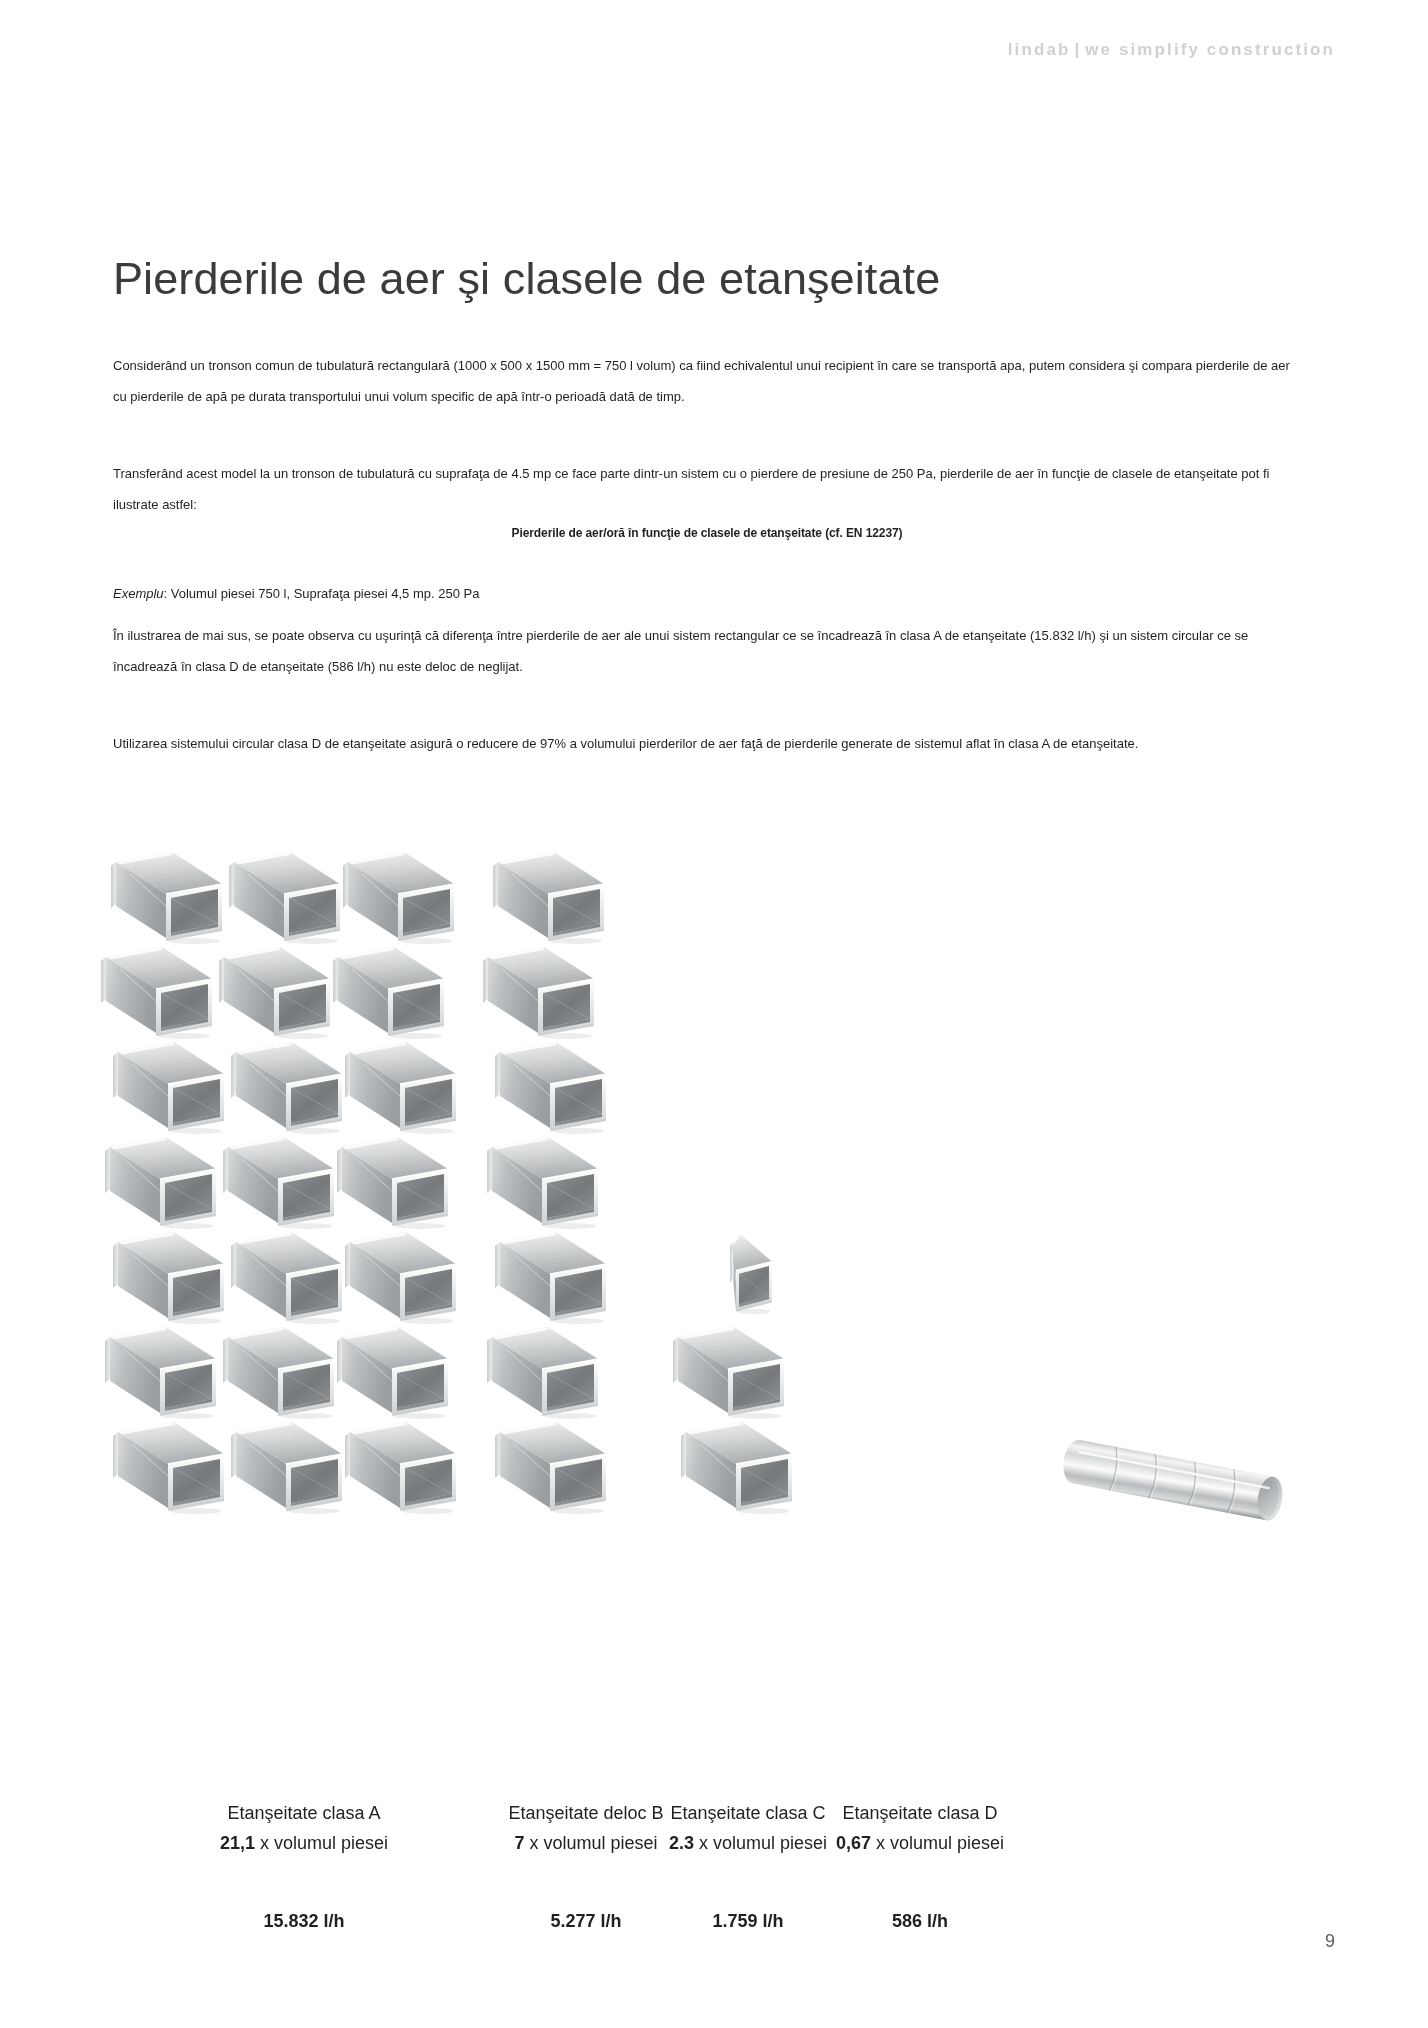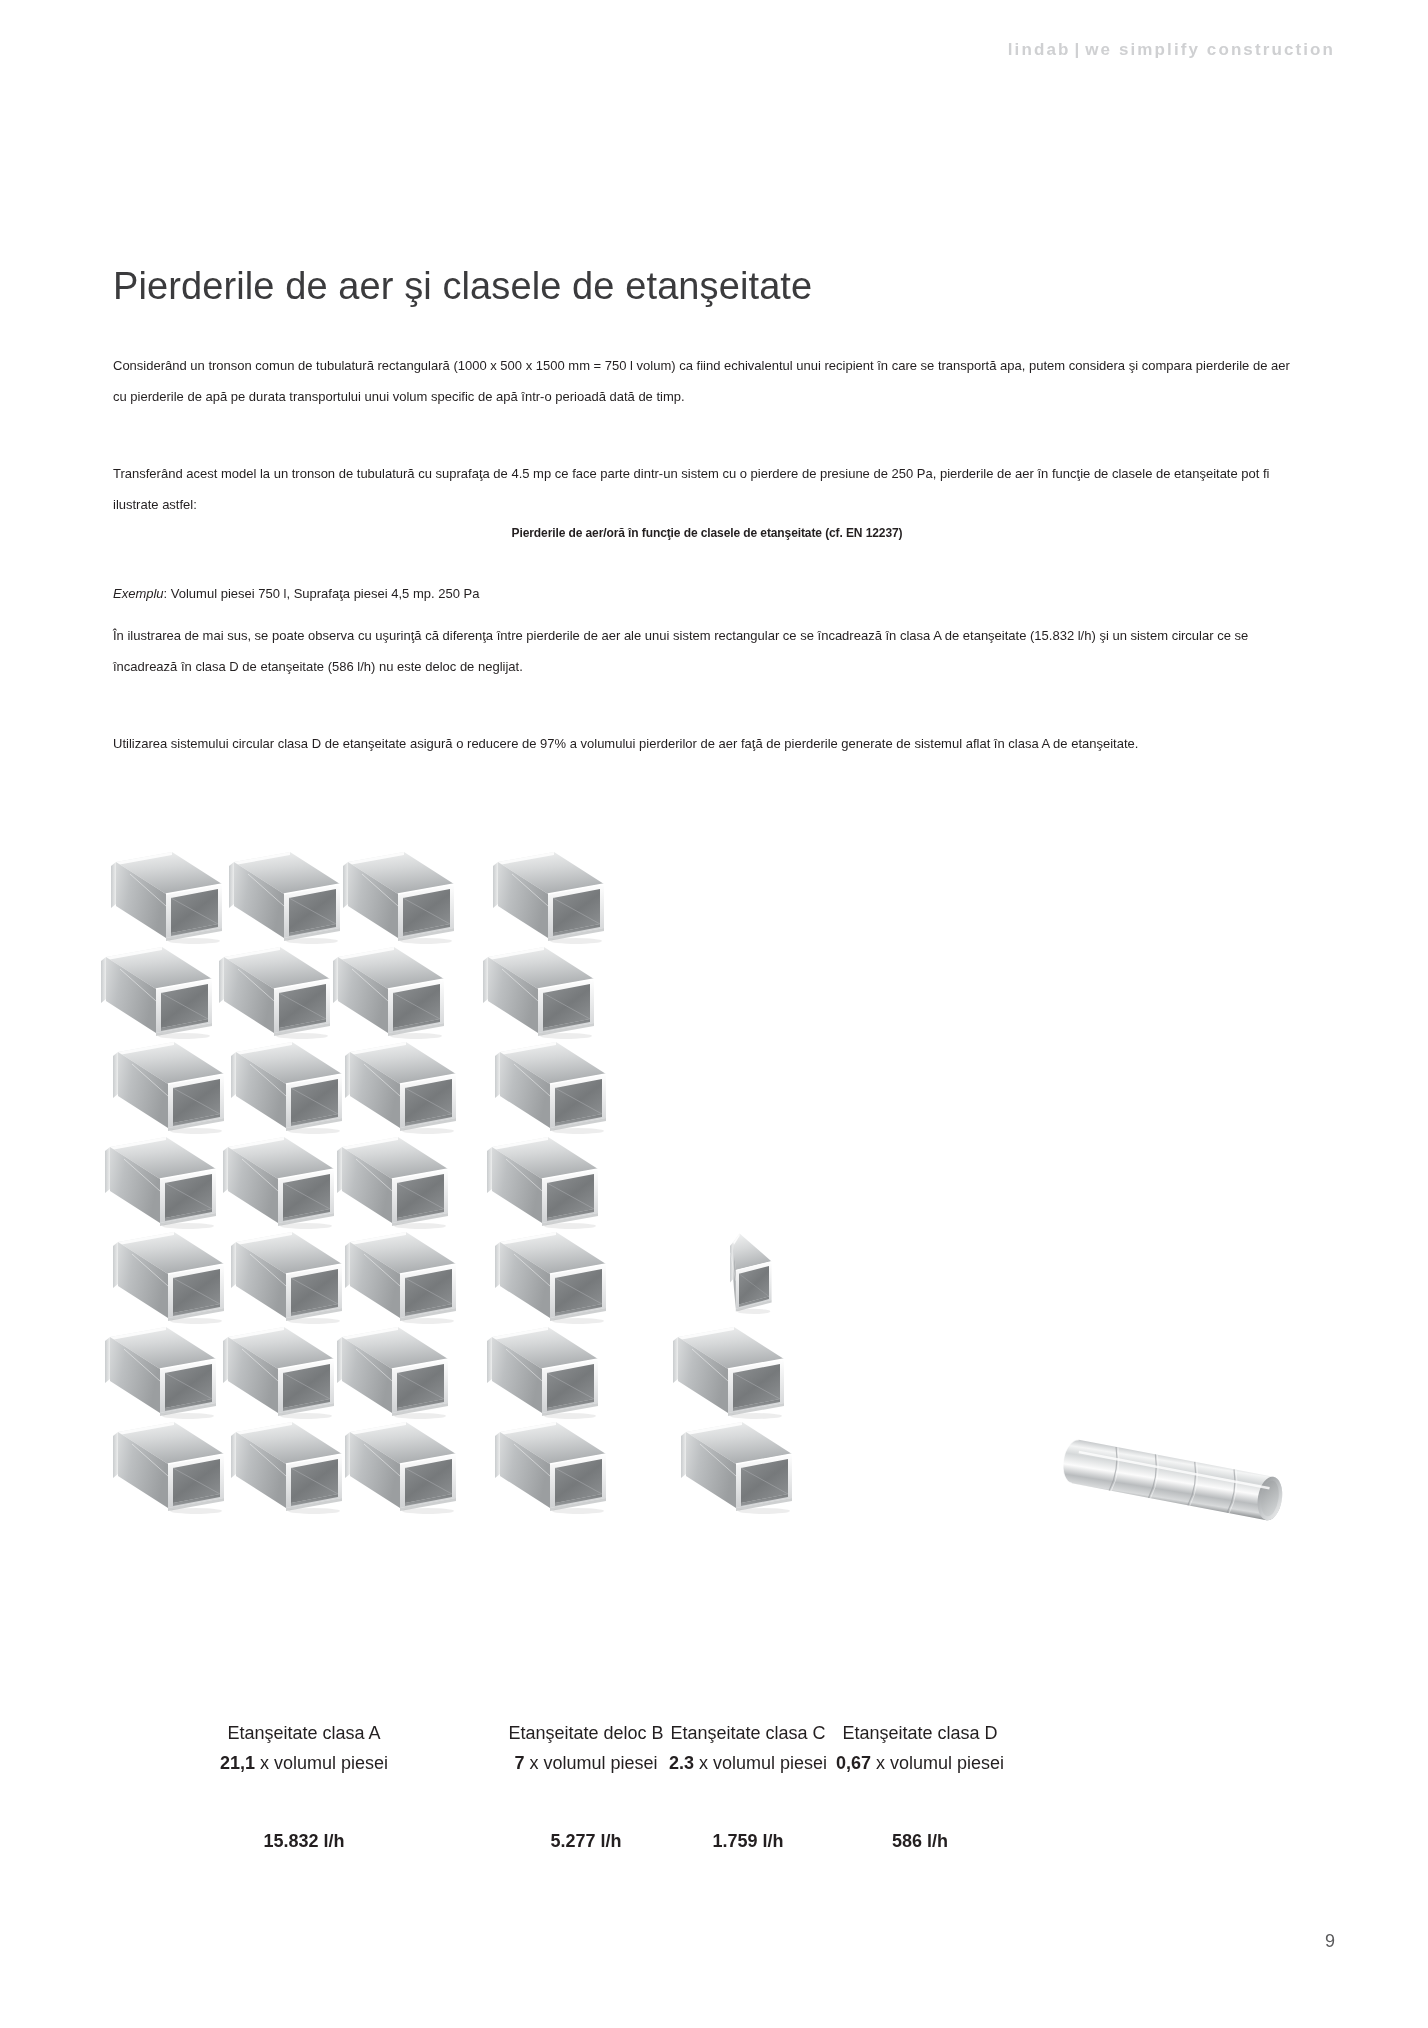--- a/index.html
+++ b/index.html
@@ -32,22 +32,22 @@
     font-weight: bold;
     color: #cfd0d2;
     white-space: nowrap;
   }
   .brand-header .sep { padding: 0 4px; }
 
   
   .page-title {
     position: absolute;
     left: 113px;
-    top: 240px;
-    font-size: 38px;
+    top: 223px;
+    font-size: 45px;
     font-weight: 300;
     letter-spacing: 0.1px;
     color: #3b3b3d;
     white-space: nowrap;
     font-stretch: condensed;
   }
 
   
   .body-block {
     position: absolute;
@@ -98,21 +98,21 @@
     position: absolute;
     width: 238px;
     height: 92px;
   }
   .pipe svg { display: block; width: 100%; height: 100%; }
 
   
   .captions {
     position: absolute;
     left: 0;
-    top: 1718px;
+    top: 1798px;
     width: 1428px;
     height: 110px;
   }
   .cap {
     position: absolute;
     text-align: center;
     font-size: 18px;
     line-height: 30px;
     color: #231f20;
     white-space: nowrap;

